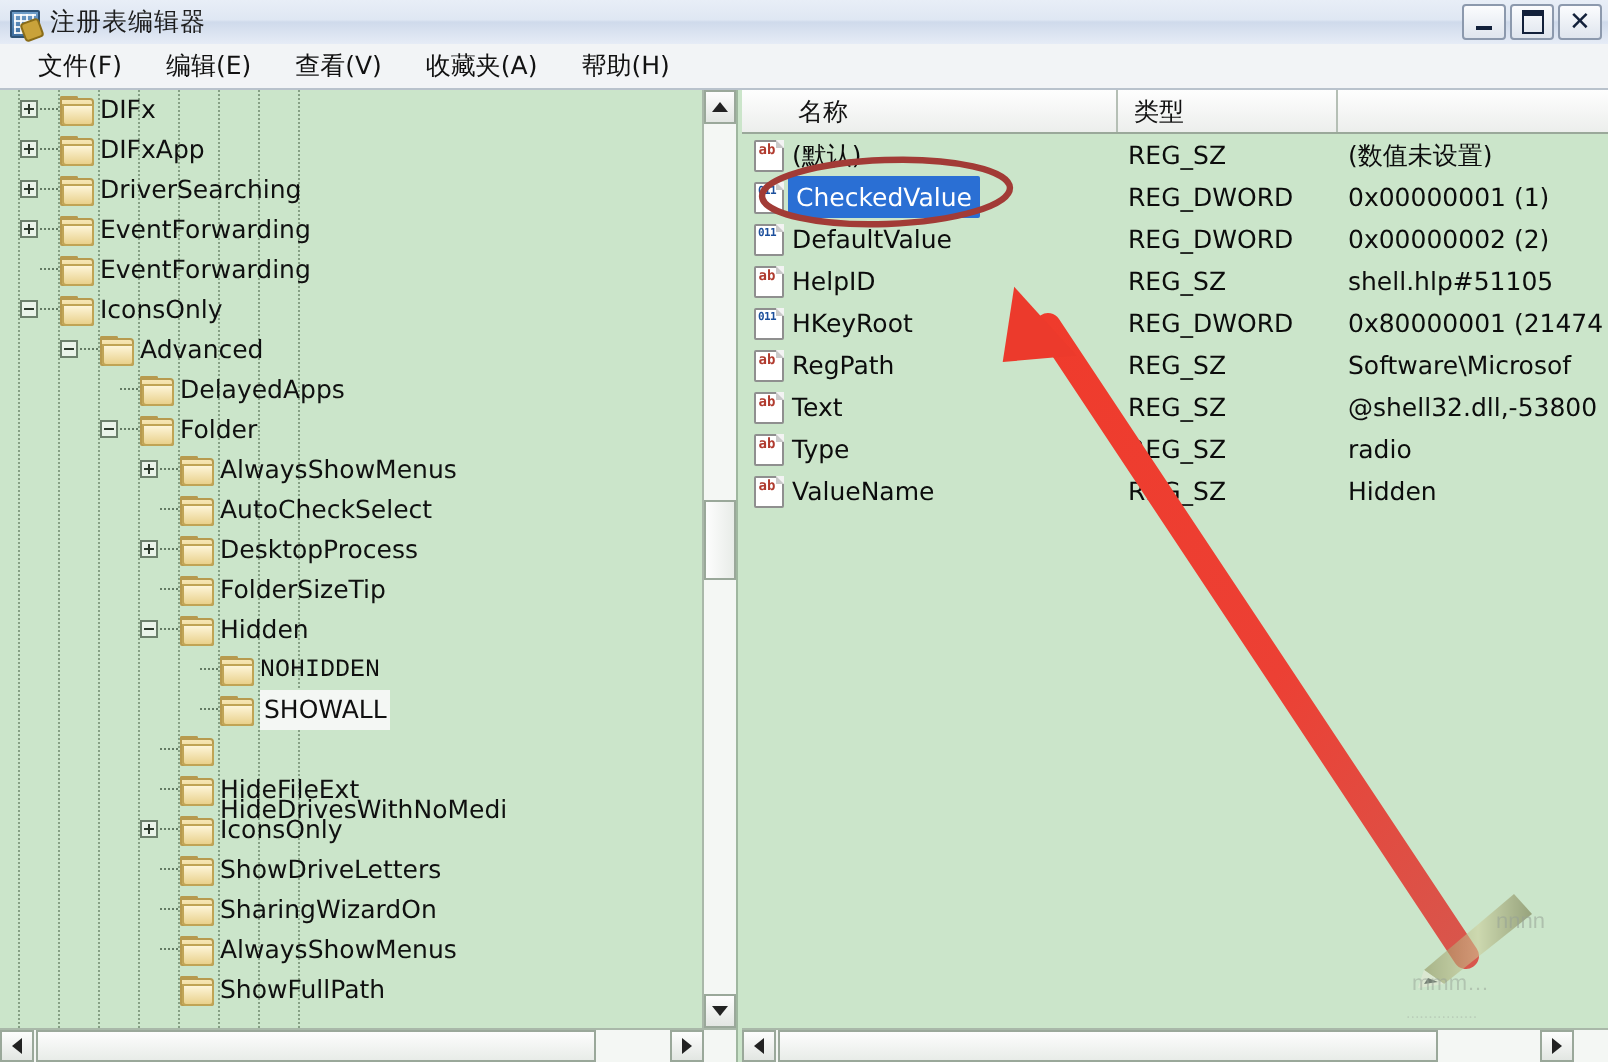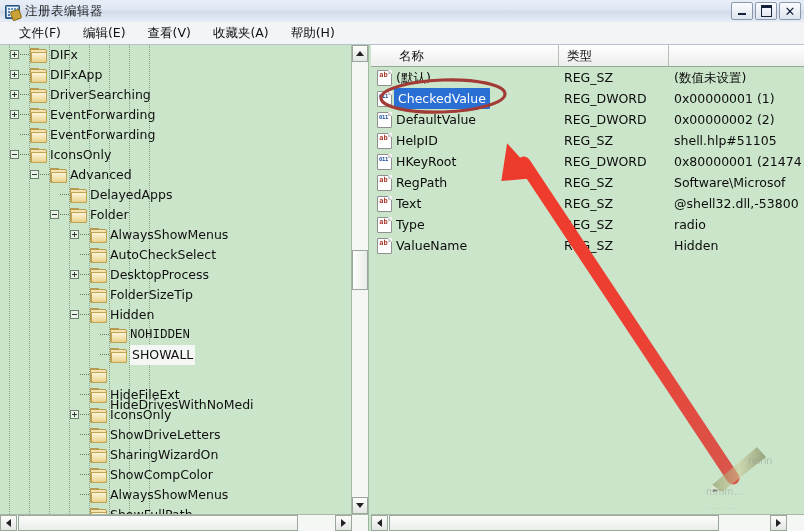--- a/index.html
+++ b/index.html
@@ -468,29 +468,20 @@
               </span>
               <span class="tlabel" style="left: 110px;">SharingWizardOn</span>
             </div>
             <div class="trow">
               <span class="dash" style="left: 80px;"></span>
               <span class="folder" style="left: 90px;">
                 <span class="tab"></span>
                 <span class="back"></span>
                 <span class="front"></span>
               </span>
-              <span class="tlabel" style="left: 110px;">ShowCompColor</span>
-            </div>
-            <div class="trow">
-              <span class="dash" style="left: 80px;"></span>
-              <span class="folder" style="left: 90px;">
-                <span class="tab"></span>
-                <span class="back"></span>
-                <span class="front"></span>
-              </span>
               <span class="tlabel" style="left: 110px;">AlwaysShowMenus</span>
             </div>
             <div class="trow" style="height: 14px;">
               <span class="folder" style="left: 90px;">
                 <span class="tab"></span>
                 <span class="back"></span>
                 <span class="front"></span>
               </span>
               <span class="tlabel" style="left: 110px;">ShowFullPath</span>
             </div>

